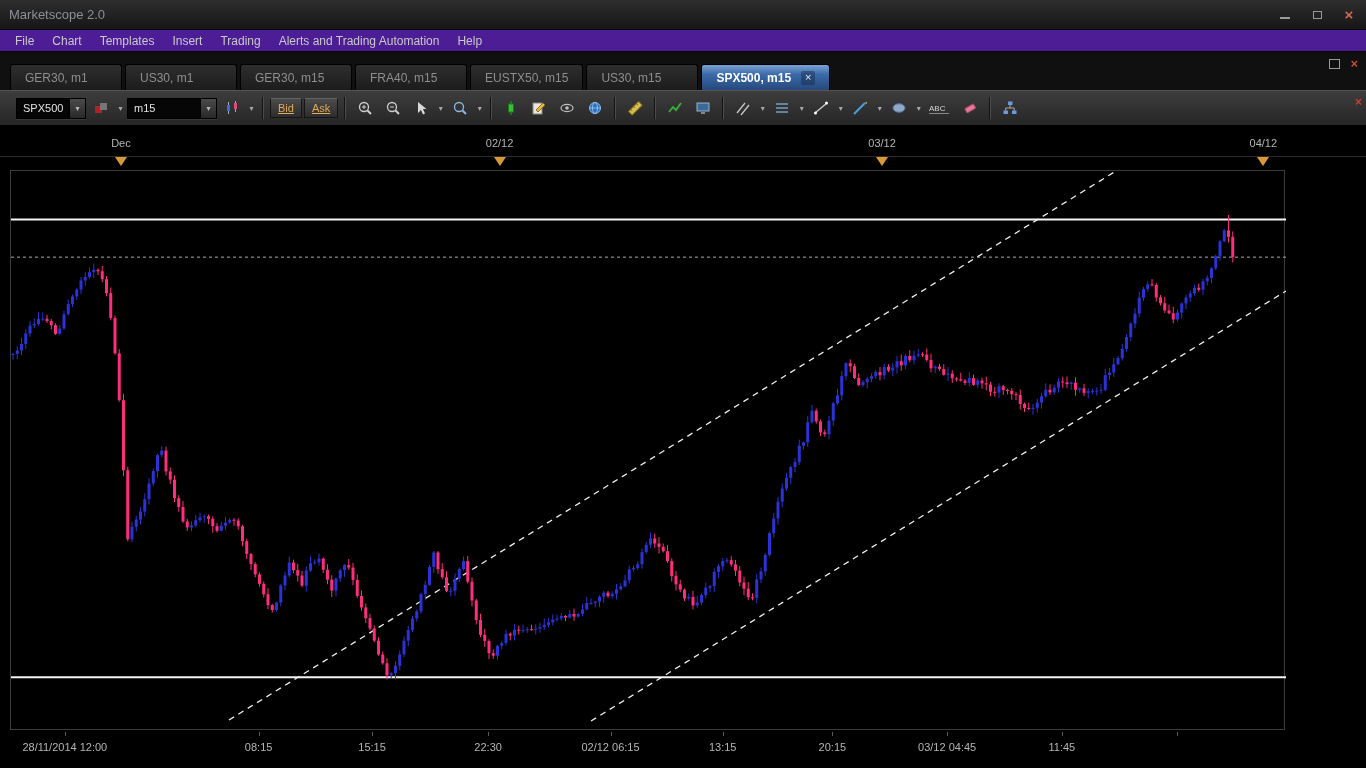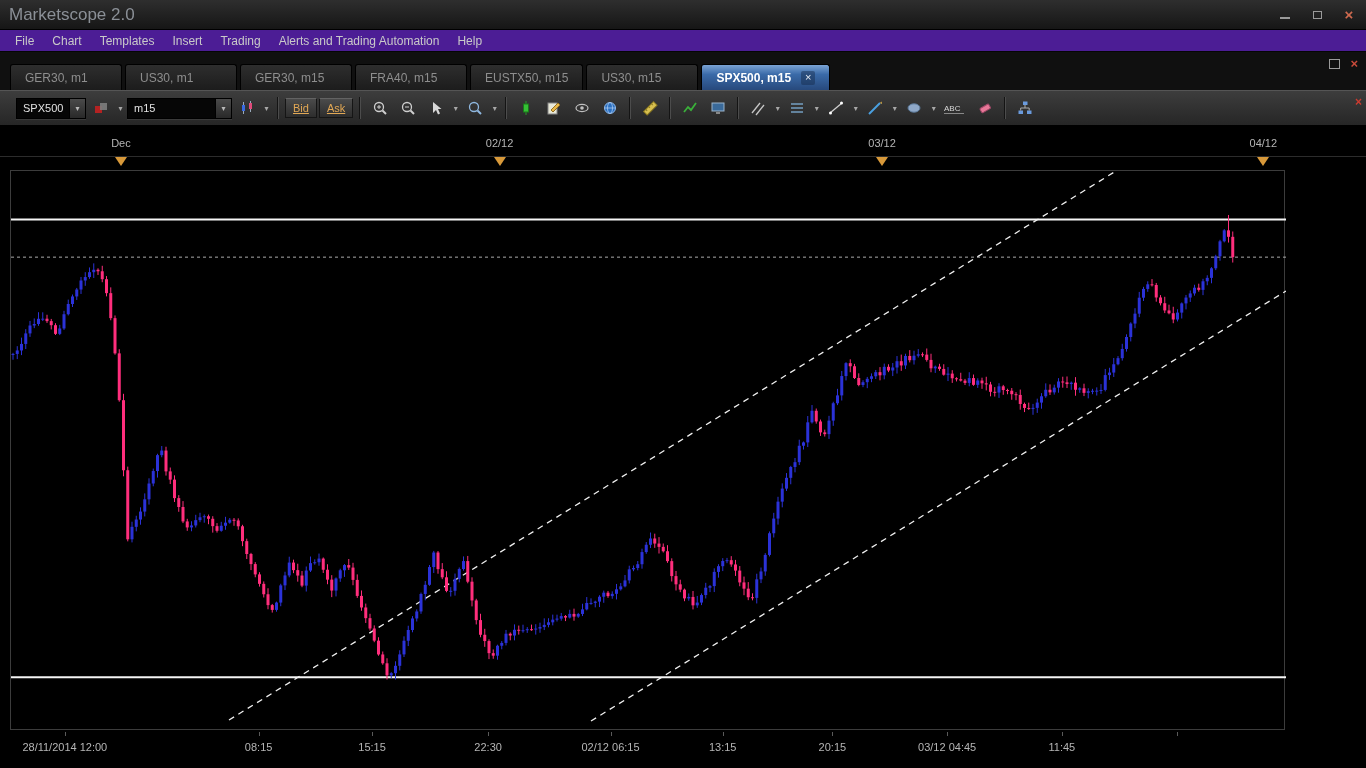--- a/index.html
+++ b/index.html
@@ -1,21 +1,21 @@
 <!DOCTYPE html>
 <html><head>
 <meta charset="utf-8">
 <style>
   *{margin:0;padding:0;box-sizing:border-box;}
   html,body{width:1366px;height:768px;overflow:hidden;background:#000;font-family:"Liberation Sans",sans-serif;}
   .app{position:relative;width:1366px;height:768px;background:#000;}
 
   
   .titlebar{height:30px;background:linear-gradient(#2e2e2e,#161616);border-bottom:1px solid #000;display:flex;align-items:center;padding:0 9px;}
-  .titlebar .title{color:#8b9097;font-size:17px;}
+  .titlebar .title{color:#8b9097;font-size:13px;}
   .win-controls{margin-left:auto;display:flex;align-items:center;gap:16px;}
   .ctl{width:16px;height:16px;display:flex;align-items:center;justify-content:center;color:#9a9a9a;cursor:default;}
   .ctl-min i{display:block;width:10px;height:2px;background:#9a9a9a;margin-top:7px;}
   .ctl-restore i{display:block;width:9px;height:8px;border:1px solid #9a9a9a;}
   .ctl-close{color:#cf6a4f;font-size:15px;font-weight:bold;}
 
   
   .menubar{height:22px;background:#4c1d95;border-bottom:1px solid #060606;display:flex;align-items:center;padding:0 6px;}
   .menu-item{color:#c9c9c9;font-size:12px;padding:2px 9px;cursor:default;}
 
@@ -27,21 +27,21 @@
   .tabbar-controls{position:absolute;right:8px;top:6px;display:flex;gap:10px;align-items:center;}
   .float-glyph{width:11px;height:10px;border:1px solid #9a9a9a;display:block;}
   .tabbar-close{color:#c94a3a;font-size:13px;font-weight:bold;line-height:12px;}
 
   
   .toolbar{height:36px;background:linear-gradient(#3d3d3d,#262626);border-top:1px solid #555;border-bottom:1px solid #000;display:flex;align-items:center;padding:0 16px;gap:2px;position:relative;}
   .combo{display:flex;align-items:center;height:21px;background:#060606;border:1px solid #000;box-shadow:0 1px 0 rgba(255,255,255,.08);}
   .combo .val{color:#e2e2e2;font-size:11px;padding:0 6px;}
   .combo .cbtn{width:16px;height:100%;background:linear-gradient(#4a4a4a,#292929);border-left:1px solid #000;color:#b9b9b9;font-size:8px;display:flex;align-items:center;justify-content:center;}
   .combo-symbol .val{width:52px;}
-  .combo-tf .val{width:87px;}
+  .combo-tf .val{width:72px;}
   .tbtn{width:26px;height:24px;display:flex;align-items:center;justify-content:center;background:transparent;border:1px solid transparent;cursor:default;}
   .dd{width:9px;color:#a8a8a8;font-size:8px;text-align:center;cursor:default;}
   .tsep{width:2px;height:22px;border-left:1px solid #141414;border-right:1px solid #4c4c4c;margin:0 4px;}
   .pbtn{height:20px;padding:0 7px;background:linear-gradient(#4b4b4b,#2d2d2d);border:1px solid #151515;border-top-color:#636363;color:#e2a855;font-size:11px;display:flex;align-items:center;cursor:default;text-decoration:underline;}
   .toolbar-close{position:absolute;right:4px;top:4px;color:#cc3b30;font-size:12px;font-weight:bold;}
 
   
   .chart{position:absolute;top:126px;left:0;width:1366px;height:642px;background:#000;}
   .top-axis{position:absolute;top:0;left:0;width:1366px;height:44px;}
   .top-axis .axis-line{position:absolute;top:30px;left:0;width:1366px;height:1px;background:#2c2c2c;}

